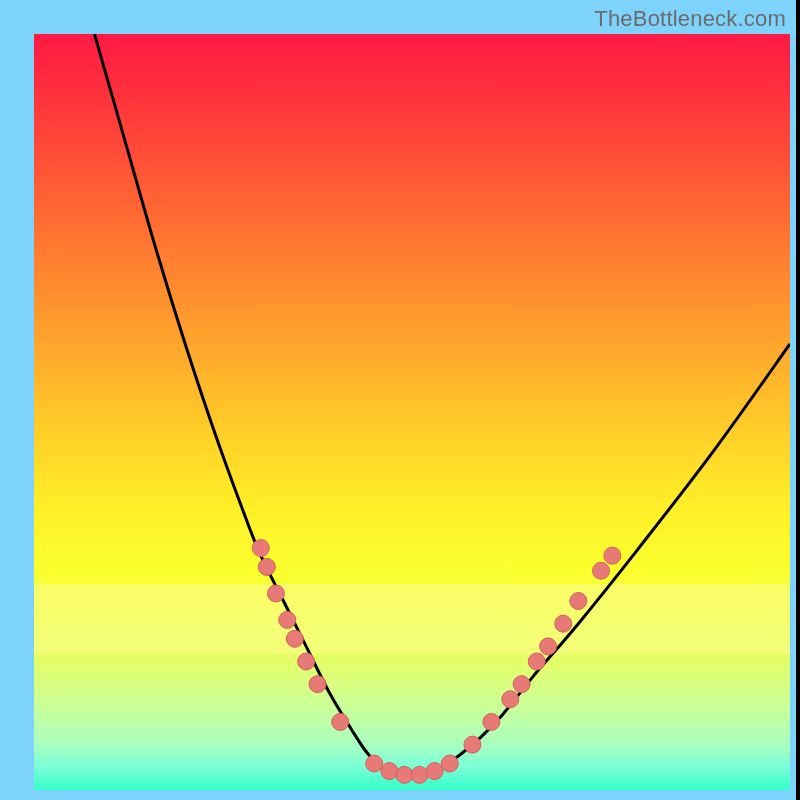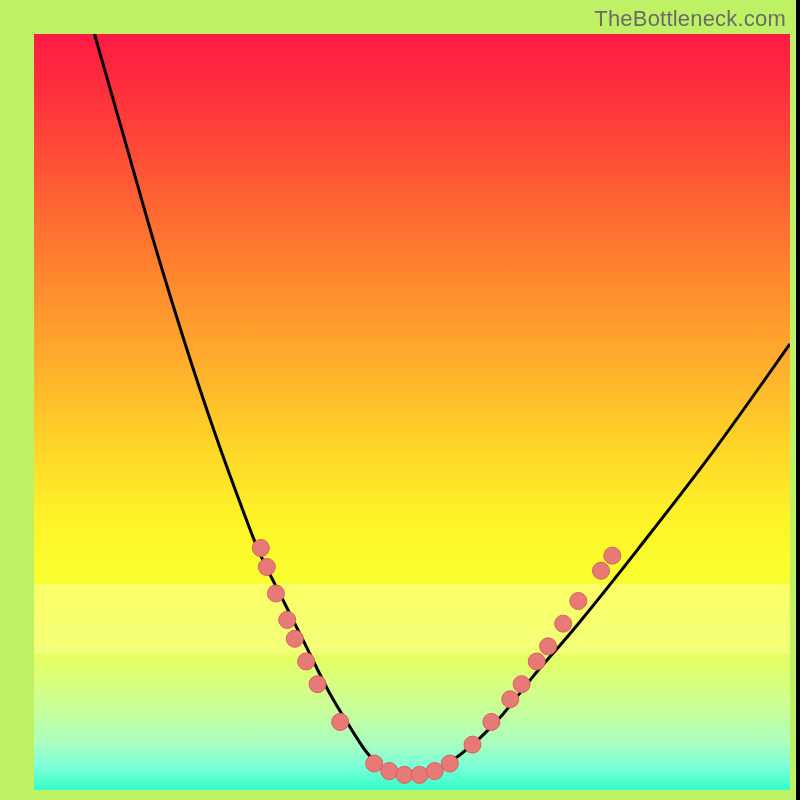--- a/index.html
+++ b/index.html
@@ -10,21 +10,21 @@
     background: #000;
     overflow: hidden;
     font-family: Arial, Helvetica, sans-serif;
   }
   .frame {
     position: absolute;
     left: 0;
     top: 0;
     width: 796px;
     height: 800px;
-    background: #bef264;
+    background: #7dd3fc;
   }
   .plot-area {
     position: absolute;
     left: 34px;
     top: 34px;
     width: 756px;
     height: 756px;
     overflow: hidden;
   }
   .gradient {

